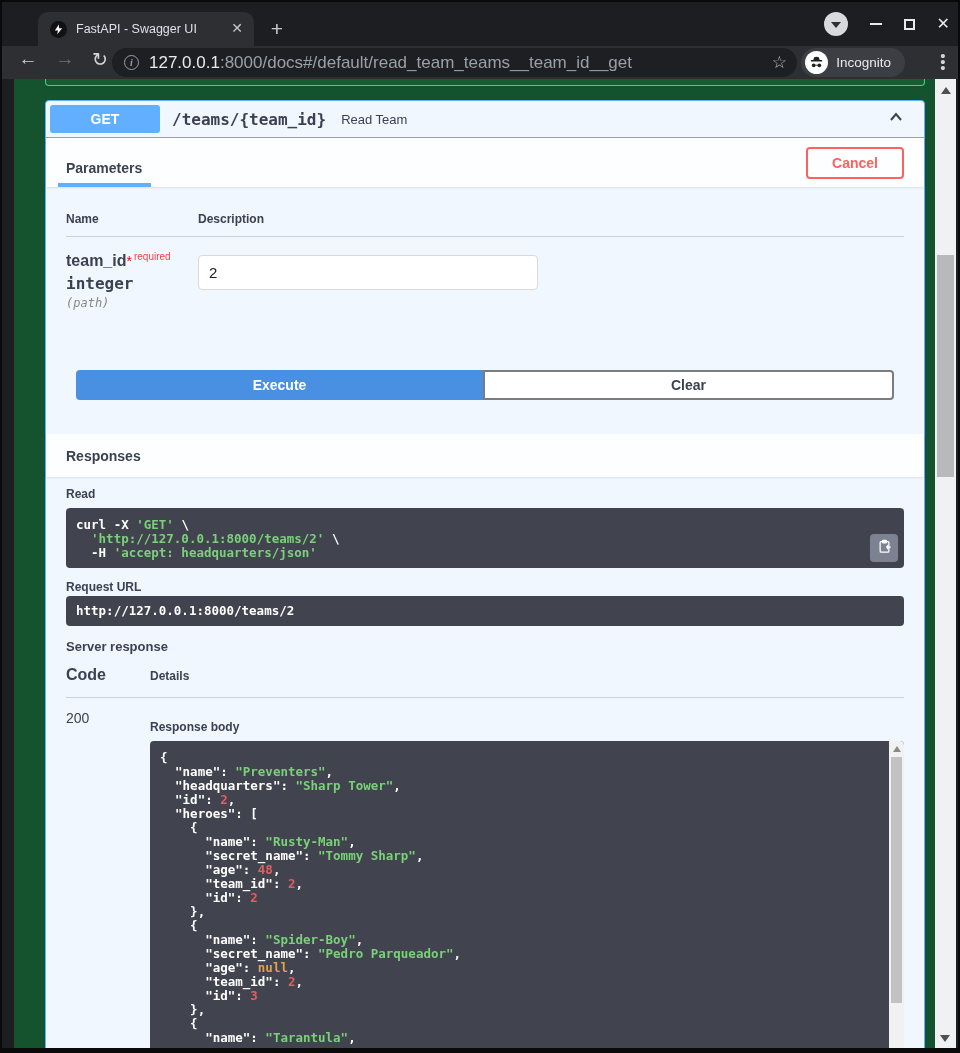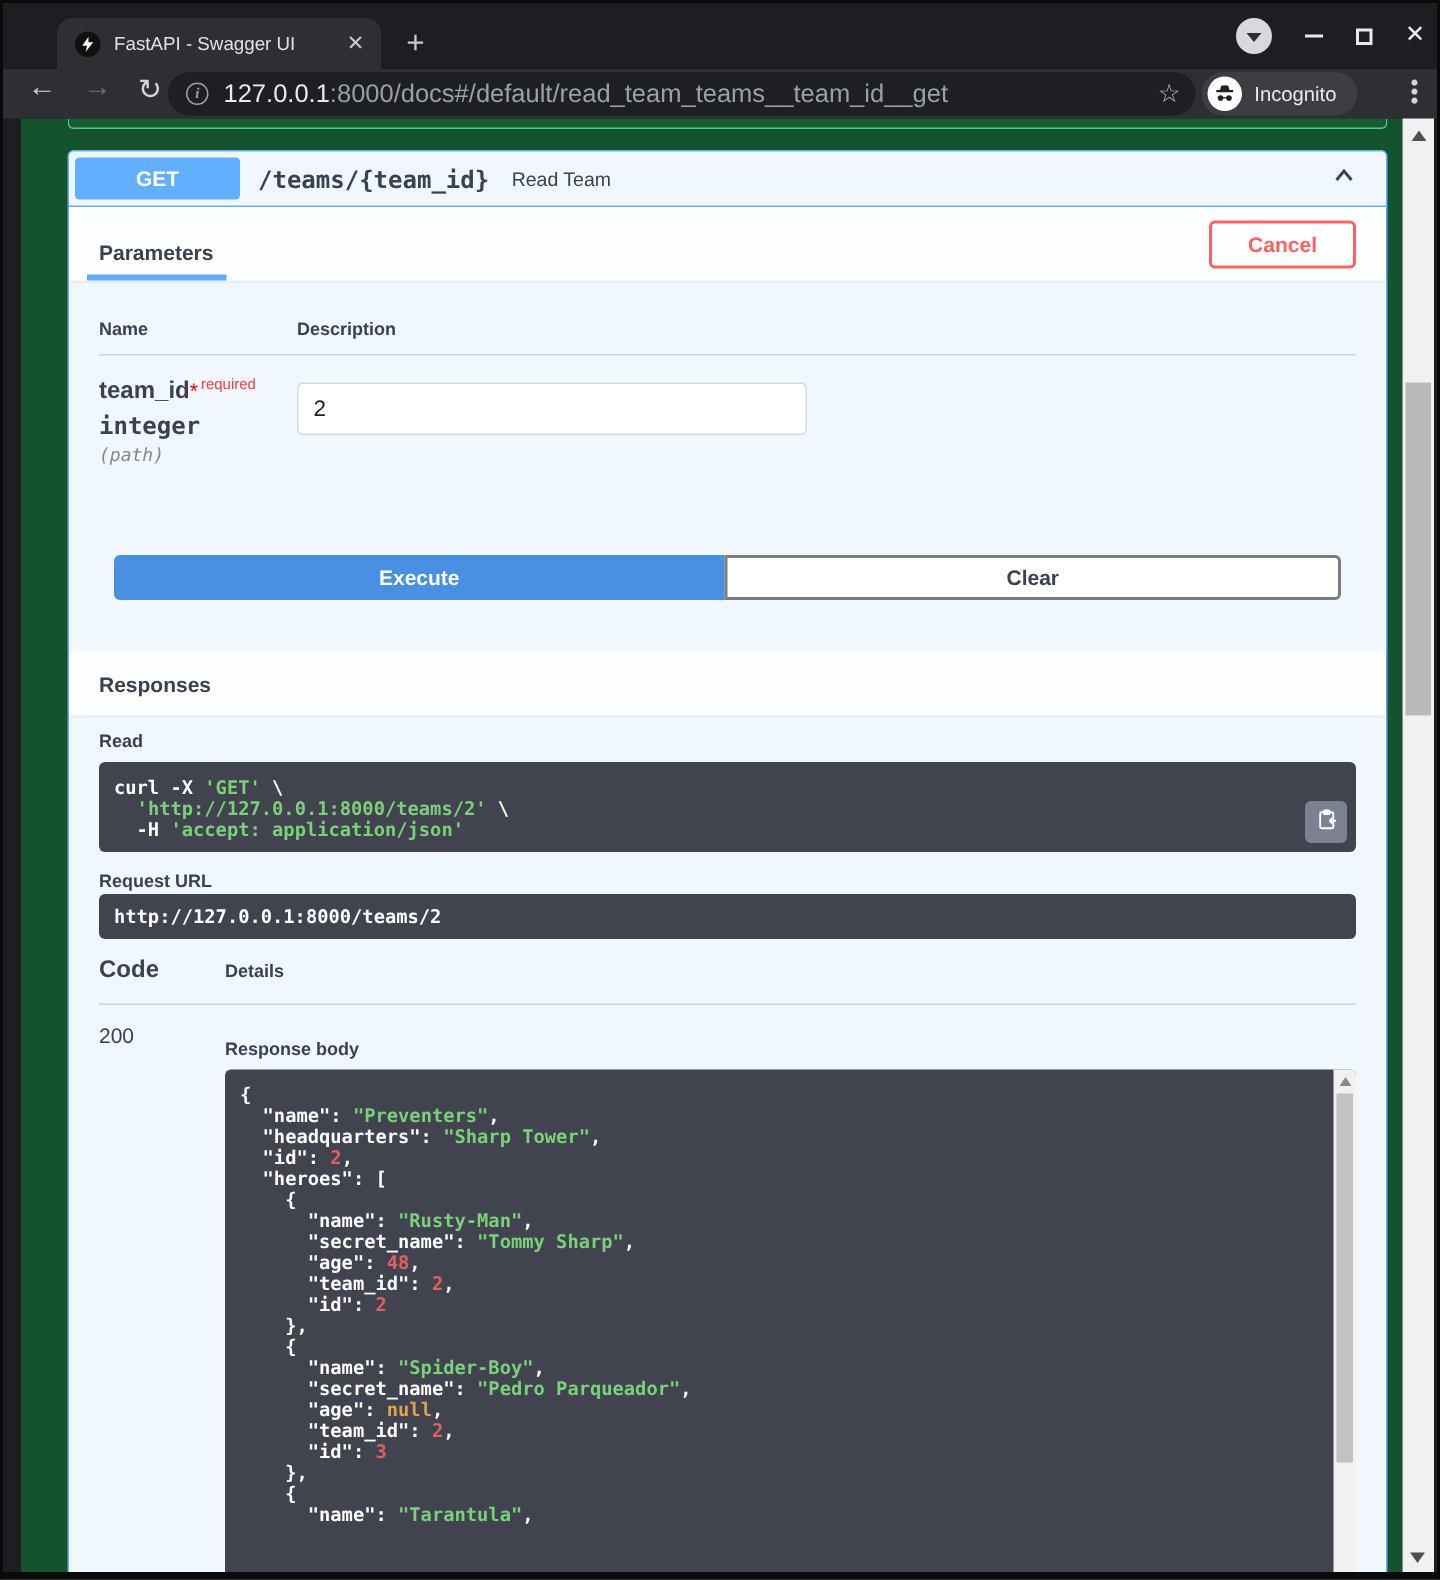--- a/index.html
+++ b/index.html
@@ -227,35 +227,36 @@
         </div>
       </div>
 
       <div class="sec-header resp">
         <span class="resp-title">Responses</span>
       </div>
 
       <div class="resp-body">
         <div class="small-label curl-label">Read</div>
         <div class="curl-wrap">
-          <pre class="dark curl-pre"><div><span class="tok-p">curl -X </span><span class="tok-s">'GET'</span><span class="tok-p"> \</span></div><div><span class="tok-p">  </span><span class="tok-s">'http://127.0.0.1:8000/teams/2'</span><span class="tok-p"> \</span></div><div><span class="tok-p">  -H </span><span class="tok-s">'accept: application/json'</span></div></pre>
+          <pre class="dark curl-pre"><div><span class="tok-p">curl -X </span><span class="tok-s">'GET'</span><span class="tok-p"> \</span></div><div><span class="tok-p">  </span><span class="tok-s">'http://127.0.0.1:8000/teams/2'</span><span class="tok-p"> \</span></div><div><span class="tok-p">  -H </span><span class="tok-s">'accept: headquarters/json'</span></div></pre>
           <button class="copy-btn">
             <span>
               <svg width="15" height="15" viewBox="0 0 24 24" fill="none" stroke="#fff" stroke-width="2">
                 <rect x="5" y="4" width="14" height="17" rx="1.5"></rect>
                 <rect x="9" y="2" width="6" height="4" rx="1" fill="#fff"></rect>
                 <path d="M22 13 h-7 m0 0 l3 -3 m-3 3 l3 3" stroke-width="2.2"></path>
               </svg>
             </span>
           </button>
         </div>
 
         <div class="small-label requrl-label">Request URL</div>
         <pre class="dark requrl-pre">http://127.0.0.1:8000/teams/2</pre>
 
+        <div class="server-label">Server response</div>
 
         <div class="code-head">
           <span class="code-h">Code</span>
           <span class="details-h">Details</span>
         </div>
 
         <div class="status-row">
           <span class="status-code">200</span>
           <div class="resp-col">
             <div class="small-label body-label">Response body</div>

